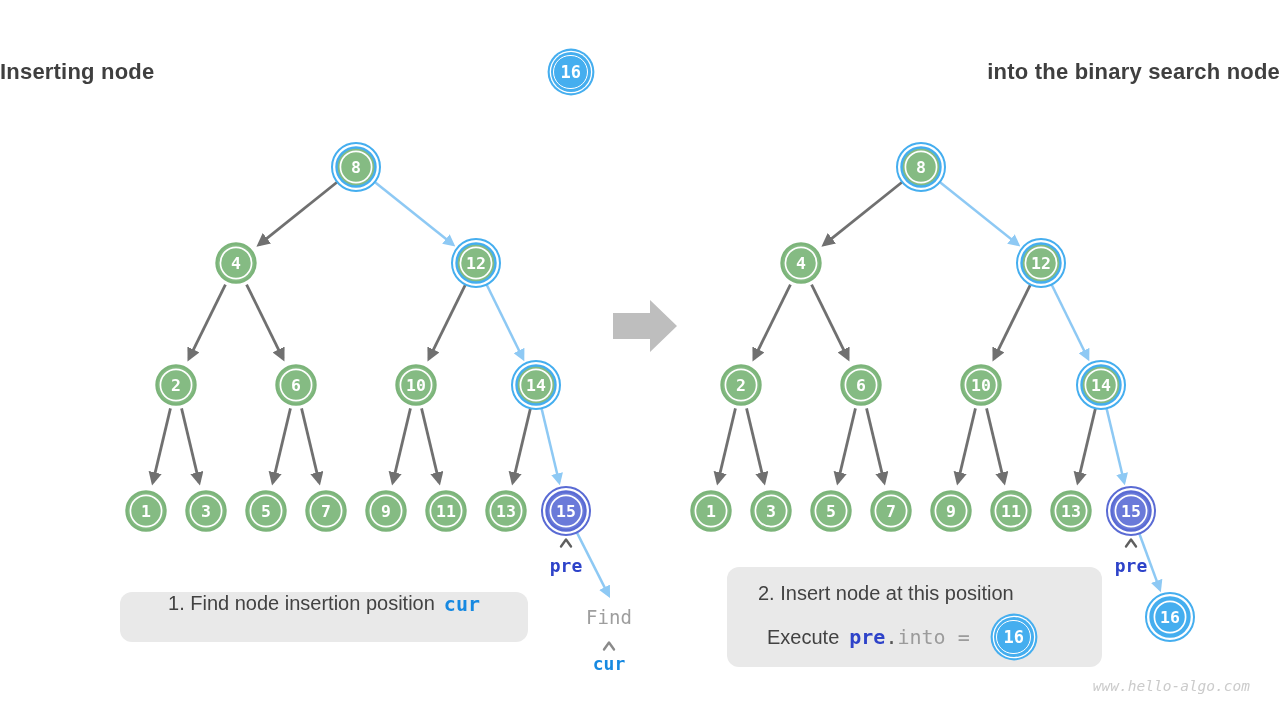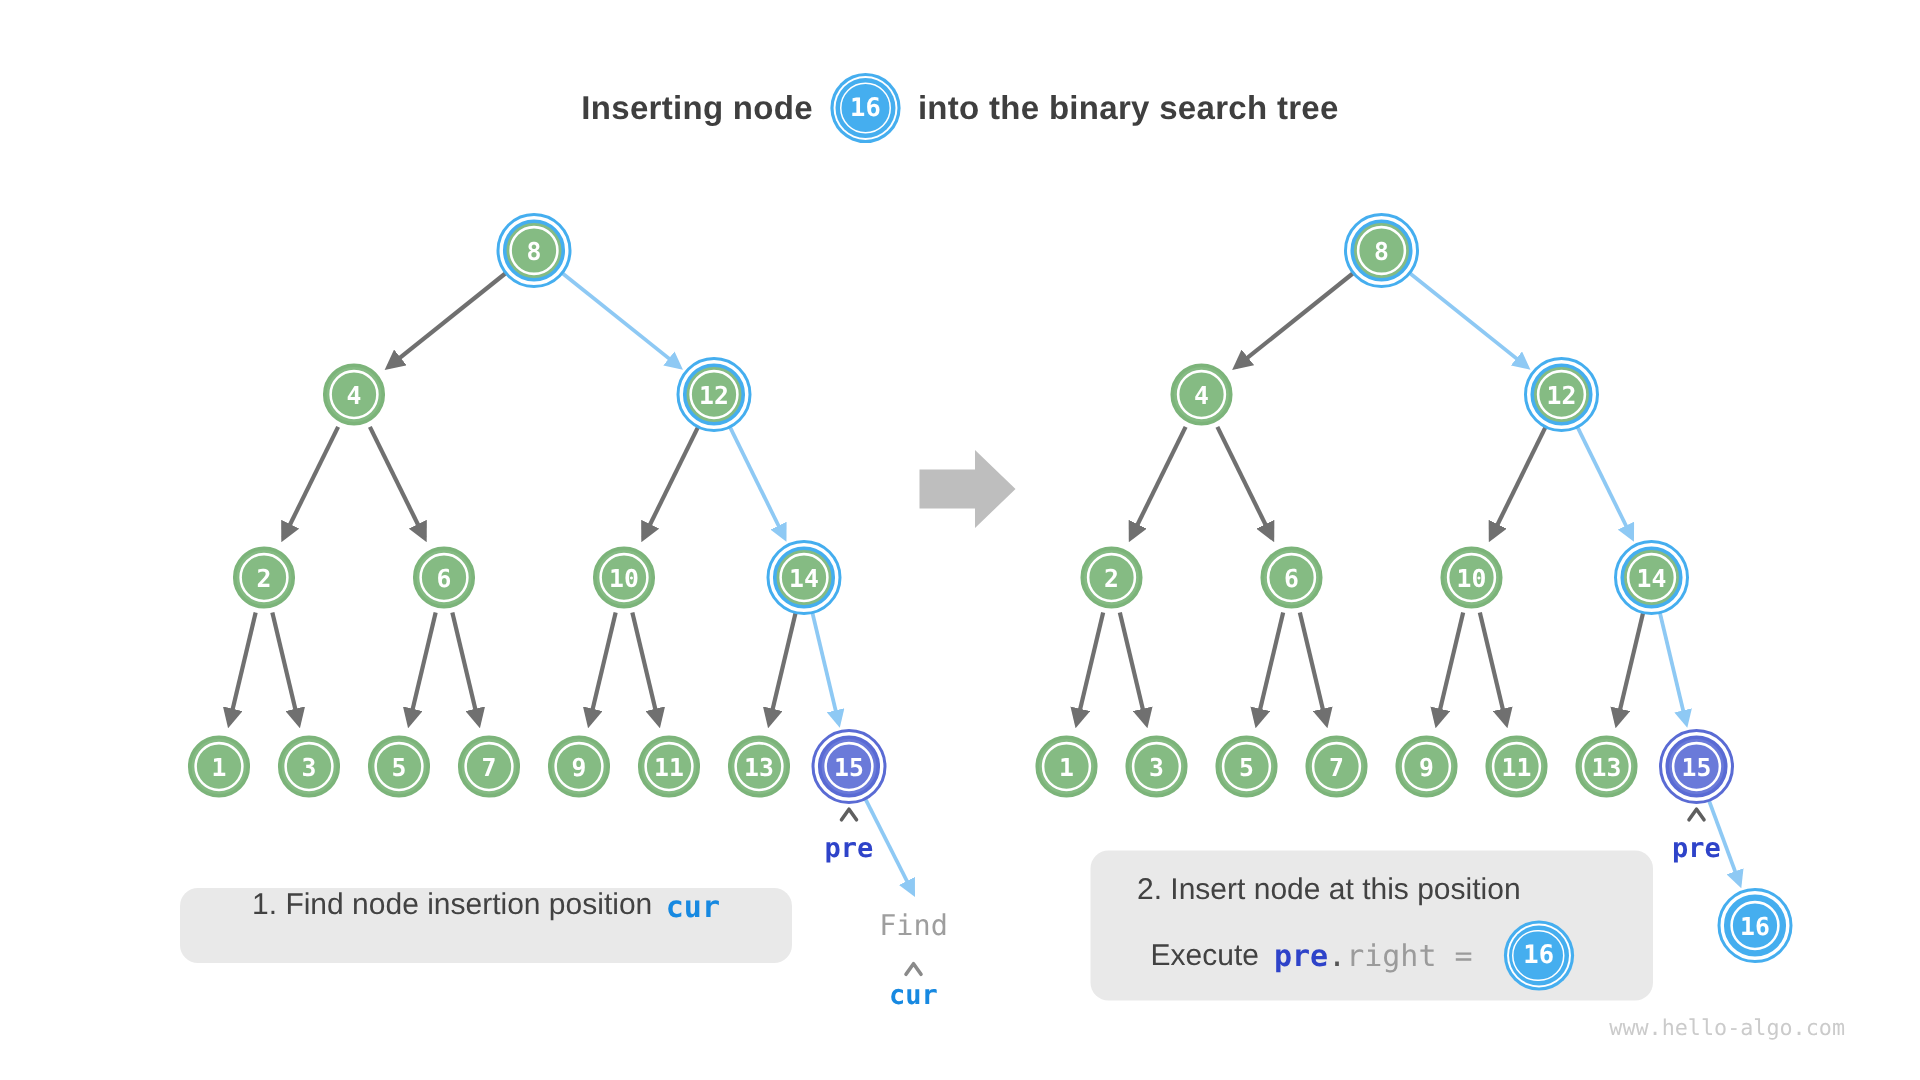--- a/index.html
+++ b/index.html
@@ -6,21 +6,21 @@
   body{
     width:1280px;height:720px;position:relative;overflow:hidden;
     background:#ffffff;font-family:"Liberation Sans",sans-serif;
   }
   #canvas{position:absolute;left:0;top:0;z-index:1;}
   .overlay{position:absolute;z-index:2;}
 
   
   .title-row{
     left:0;top:46px;width:1280px;height:52px;
-    display:flex;align-items:center;justify-content:center;gap:15px;
+    display:flex;align-items:center;justify-content:space-between;gap:15px;
   }
   .title-text{font-size:22px;font-weight:bold;color:#3f3f3f;letter-spacing:.2px;}
 
   
   .bnode{
     position:relative;display:inline-flex;align-items:center;justify-content:center;
     width:40px;height:40px;border-radius:50%;flex:0 0 auto;
     background:#45aeef;
     box-shadow:0 0 0 1.3px #ffffff,0 0 0 3.4px #45aeef;
     font:bold 17px "DejaVu Sans Mono",monospace;color:#fff;
@@ -62,22 +62,22 @@
   .lbl-none{
     transform:translateX(-50%);
     font-family:"DejaVu Sans Mono",monospace;font-size:19px;color:#9e9e9e;white-space:nowrap;
   }
   .pre-left{left:566px;top:555px;}
   .pre-right{left:1131px;top:555px;}
   .none-lbl{left:609px;top:606px;}
   .cur-lbl{left:609px;top:653px;}
 
   .watermark{
-    right:50px;top:678px;
-    font-family:"DejaVu Sans Mono",monospace;font-size:14.5px;color:#cbcbcb;
+    right:30px;top:678px;
+    font-family:"DejaVu Sans Mono",monospace;font-size:14.5px;color:#cbcbcb;font-style:italic;
   }
 </style>
 </head>
 <body>
 
 <svg id="canvas" width="1280" height="720">
     <defs>
       <marker id="arrow-gray" viewBox="0 0 10 10" refX="7.5" refY="5" markerWidth="4.8" markerHeight="4.8" orient="auto">
         <path d="M0 0 L10 5 L0 10 z" fill="#707070"></path>
       </marker>
@@ -283,35 +283,35 @@
     <path d="M 1126 546.5 L 1131 539.5 L 1136 546.5" fill="none" stroke="#5f5f5f" stroke-width="2.4" stroke-linecap="round" stroke-linejoin="round"></path>
     <path d="M 604 649.5 L 609 642.5 L 614 649.5" fill="none" stroke="#8a8a8a" stroke-width="2.4" stroke-linecap="round" stroke-linejoin="round"></path>
     <polygon points="613,313 650,313 650,300 677,326 650,352 650,339 613,339" fill="#bebebe"></polygon>
   </svg>
 
 <div class="overlay title-row">
   <span class="title-text">Inserting node</span>
   <span class="bnode">
       <span>16</span>
     </span>
-  <span class="title-text">into the binary search tree</span>
+  <span class="title-text">into the binary search node</span>
 </div>
 
 <div class="overlay caption caption-1">
   <span>1. Find node insertion position</span>
   <span class="code code-cur">cur</span>
 </div>
 
 <div class="overlay caption caption-2">
   <div class="line1">2. Insert node at this position</div>
   <div class="line2">
     <span>Execute</span>
     <span class="code code-pre">pre</span>
     <span class="code-dot">.</span>
-    <span class="code-rest">right = </span>
+    <span class="code-rest">into = </span>
     <span class="bnode">
         <span>16</span>
       </span>
   </div>
 </div>
 
 <div class="overlay ptr ptr-pre pre-left">pre</div>
 <div class="overlay ptr ptr-pre pre-right">pre</div>
 <div class="overlay lbl-none none-lbl">Find</div>
 <div class="overlay ptr ptr-cur cur-lbl">cur</div>

